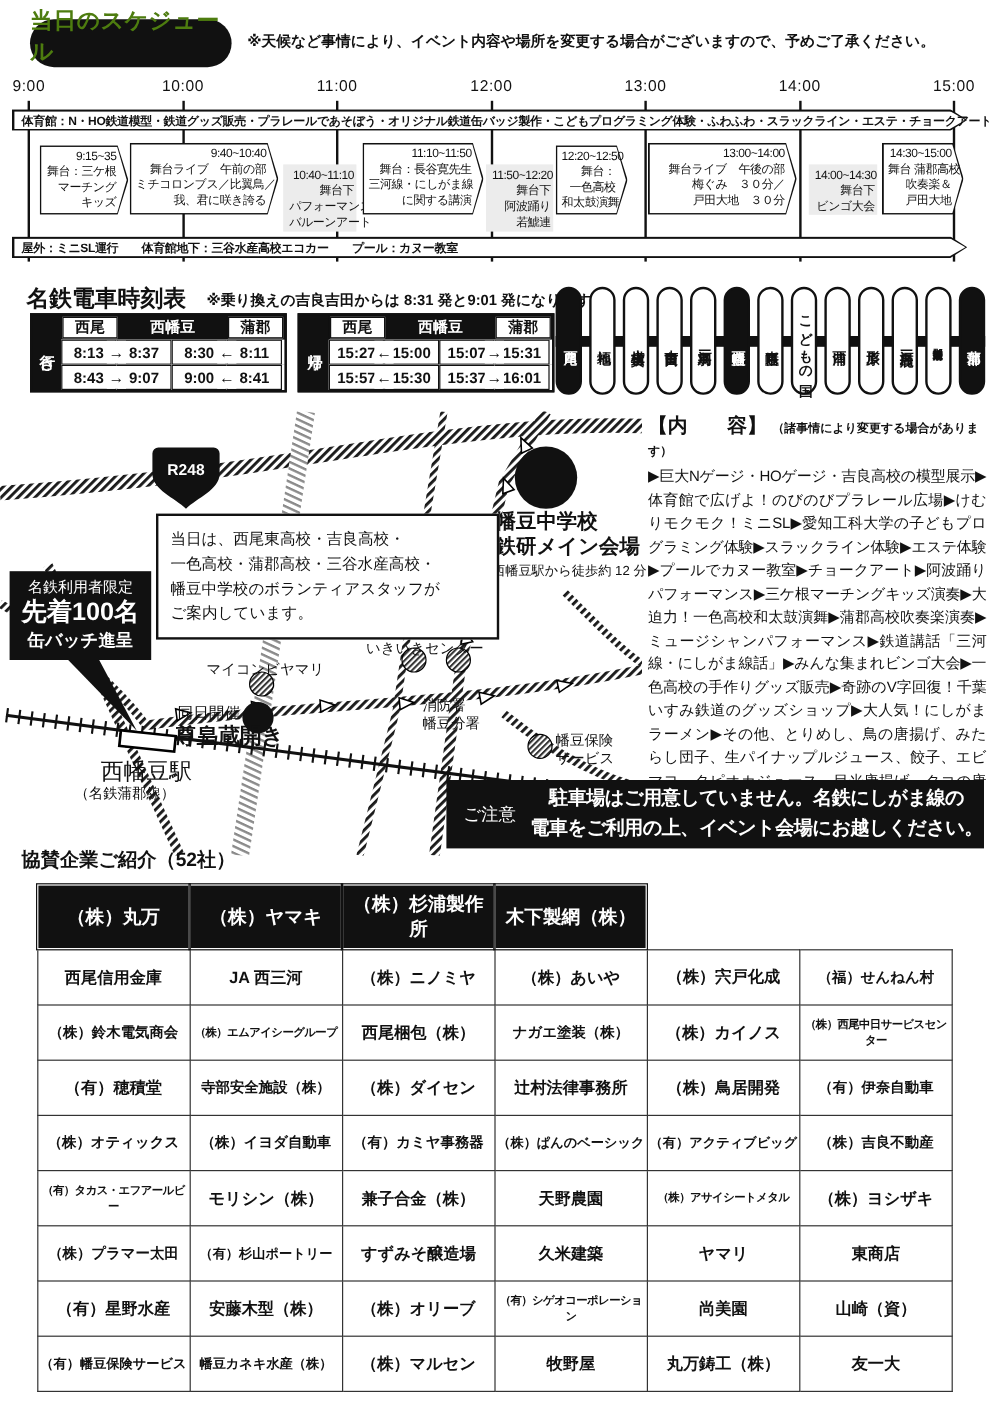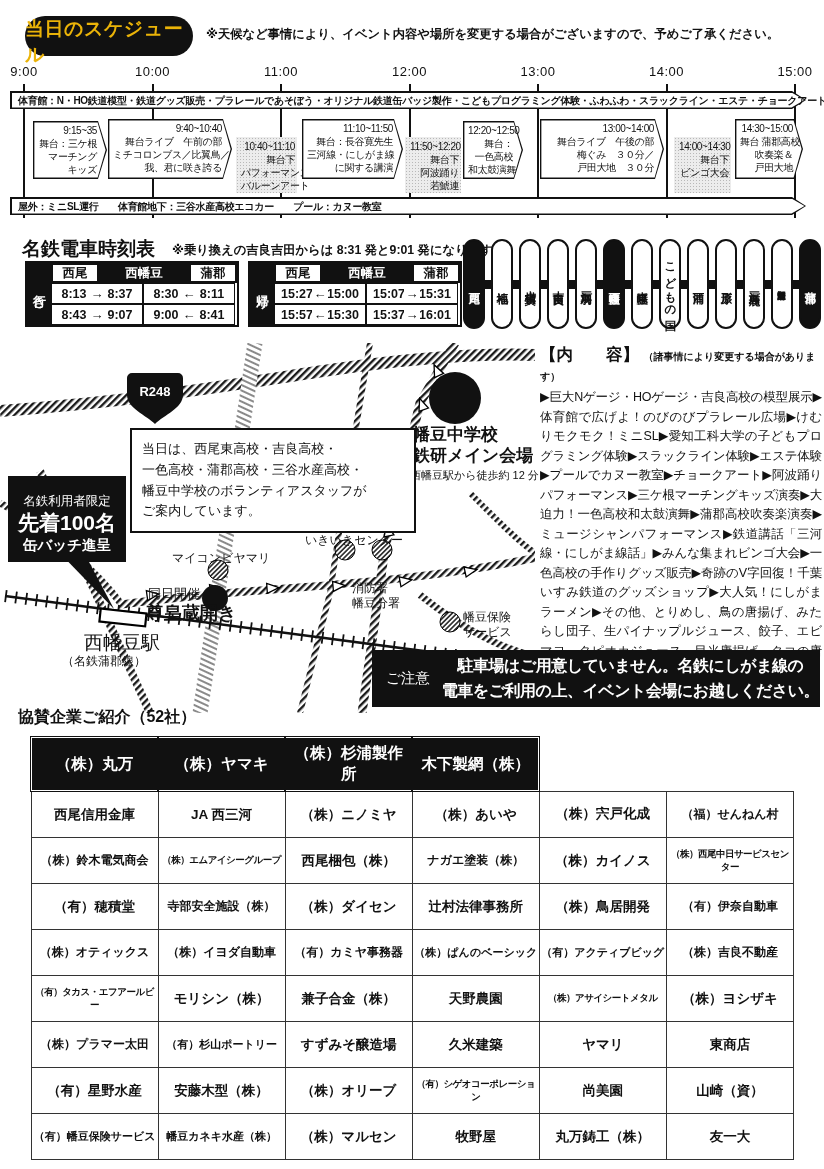--- a/index.html
+++ b/index.html
@@ -3,21 +3,21 @@
 <meta charset="utf-8">
 <style>
   html,body{margin:0;padding:0;background:#fff;}
   .page{position:relative;width:824px;height:1169px;background:#fff;overflow:hidden;
         font-family:"Liberation Sans","DejaVu Sans",sans-serif;color:#111;}
   .abs{position:absolute;}
   .pre{white-space:pre-line;}
 
   
   .hdr-badge{left:25px;top:16px;width:168px;height:40px;background:#111;border-radius:20px;
-    color:#eab308;font-size:19px;font-weight:bold;display:flex;align-items:flex-start;justify-content:center;letter-spacing:.5px;}
+    color:#4d7c0f;font-size:19px;font-weight:bold;display:flex;align-items:flex-end;justify-content:center;letter-spacing:.5px;}
   .hdr-note{left:206px;top:26px;width:612px;font-size:12.3px;font-weight:600;}
 
   
   .hour-label{position:absolute;top:64px;transform:translateX(-50%);font-size:13px;letter-spacing:.5px;}
   .hour-line{position:absolute;top:84px;width:2px;height:134px;background:#111;}
   .band{height:18px;}
   .band-outer{position:absolute;inset:0;background:#111;
     clip-path:polygon(0 0,calc(100% - 14px) 0,100% 50%,calc(100% - 14px) 100%,0 100%);}
   .band-inner{position:absolute;inset:1.5px;background:#fff;
     clip-path:polygon(0 0,calc(100% - 13px) 0,100% 50%,calc(100% - 13px) 100%,0 100%);}
@@ -60,21 +60,21 @@
   .pill.filled{background:#111;color:#fff;}
   .pill.small{font-size:8.5px;letter-spacing:0;}
 
   
   .map-svg{left:0;top:343px;}
   .map-label{position:absolute;font-size:12px;line-height:1.25;z-index:3;}
   .map-infobox{left:130px;top:428px;width:262px;border:2px solid #111;background:#fff;padding:9px 10px;
     font-size:13px;line-height:1.6;z-index:4;}
   .map-badge{left:8px;top:476px;width:118px;background:#111;color:#fff;text-align:center;
     padding:5px 0 7px;z-index:4;}
-  .map-badge .b1{font-size:12.5px;display:block;margin-top:12px;}
+  .map-badge .b1{font-size:12.5px;display:block;}
   .map-badge .b2{font-size:21px;font-weight:bold;display:block;line-height:1.25;}
   .map-badge .b3{font-size:14.5px;font-weight:bold;display:block;}
   .venue-l1{left:413px;top:423px;font-size:17px;font-weight:bold;z-index:3;}
   .venue-l2{left:413px;top:444px;font-size:17px;font-weight:bold;z-index:3;}
   .venue-l3{left:410px;top:468px;font-size:11px;z-index:3;}
   .stn-name{left:84px;top:630px;font-size:19px;font-weight:normal;z-index:3;}
   .stn-sub{left:62px;top:653px;font-size:12px;z-index:3;}
 
   
   .content{left:540px;top:344px;width:282px;z-index:3;}
@@ -192,21 +192,21 @@
     <div class="event stage abs" style="left:540px;top:119px;width:124px;height:60px">
       <div class="ev-frame"></div>
         <div class="ev-fill"></div>
       <div class="ev-text">
           <span>13:00~14:00</span>
           <span>舞台ライブ　午後の部</span>
           <span>梅ぐみ　３０分／</span>
           <span>戸田大地　３０分</span>
         </div>
     </div>
-    <div class="event under abs" style="left:674px;top:122px;width:57px;height:56px">
+    <div class="event under abs" style="left:674px;top:122px;width:57px;height:42px">
       <div class="ev-text">
           <span>14:00~14:30</span>
           <span>舞台下</span>
           <span>ビンゴ大会</span>
         </div>
     </div>
     <div class="event stage abs" style="left:735px;top:119px;width:68px;height:60px">
       <div class="ev-frame"></div>
         <div class="ev-fill"></div>
       <div class="ev-text">

